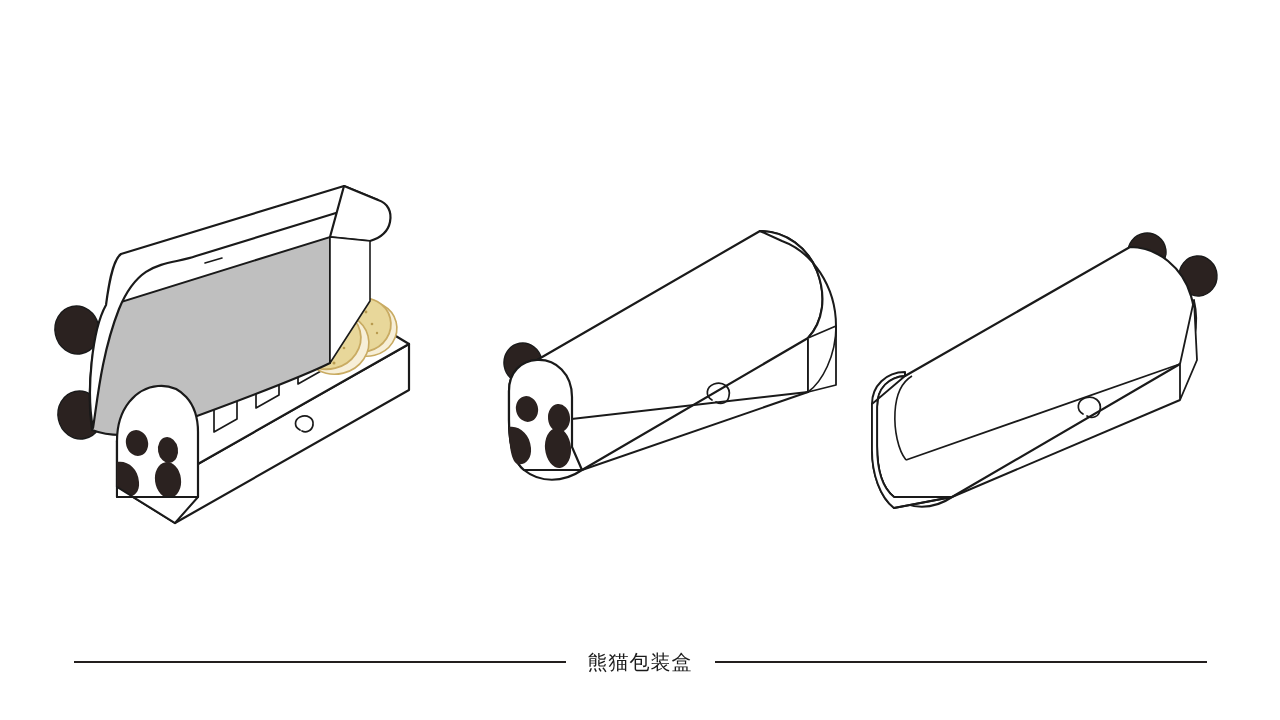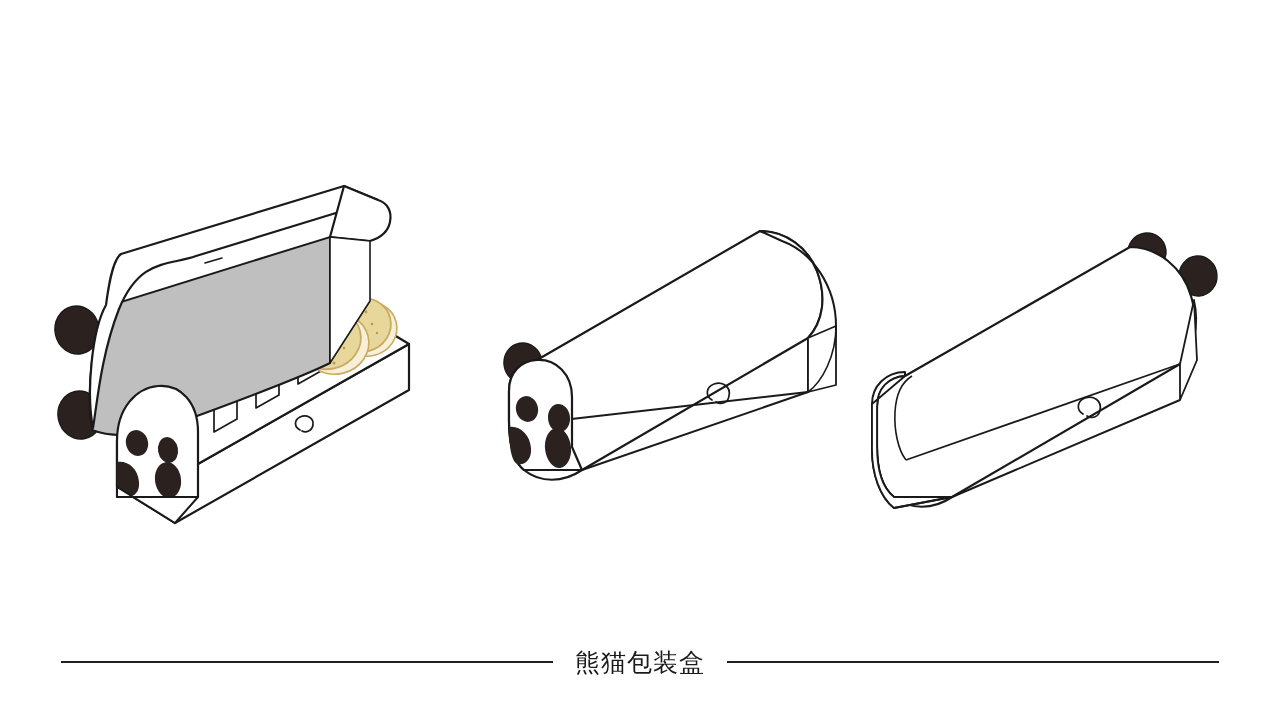--- a/index.html
+++ b/index.html
@@ -42,21 +42,21 @@
   }
   .rule {
     height: 0;
     border-top: 2px solid #231f1e;
     flex: 0 0 auto;
   }
   .rule-left  { width: 492px; margin-right: 22px; }
   .rule-right { width: 492px; margin-left: 22px; }
   .caption-text {
     font-family: "DejaVu Sans", "Liberation Sans", sans-serif;
-    font-size: 25px;
+    font-size: 20px;
     line-height: 19px;
     letter-spacing: 1px;
     color: #1a1a1a;
     white-space: nowrap;
     flex: 0 0 auto;
   }
 </style>
 </head>
 <body>
 

